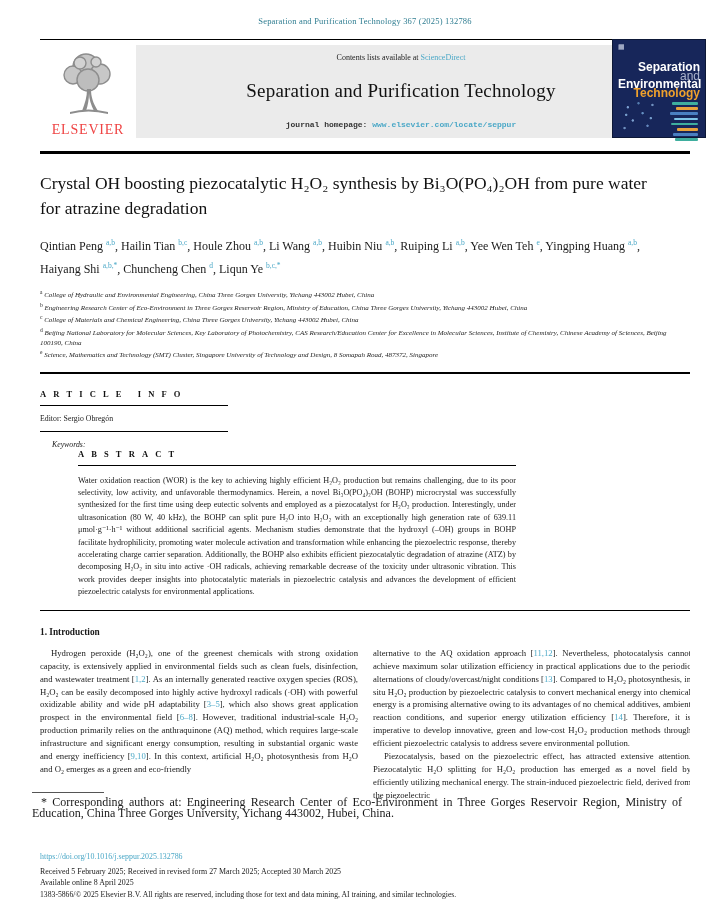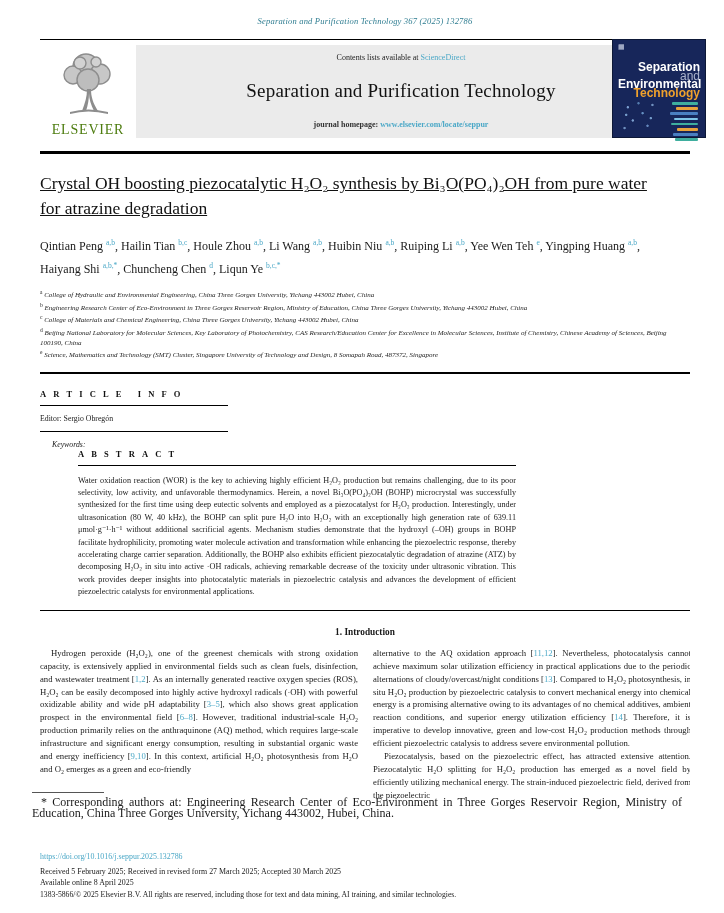--- a/index.html
+++ b/index.html
@@ -5,36 +5,36 @@
   * { margin:0; padding:0; box-sizing:border-box; }
   html,body { background:#ffffff; }
   .page {
     position:relative; width:724px; height:913px; margin:0 auto;
     background:#ffffff; overflow:hidden;
     font-family:"Liberation Serif","DejaVu Serif",serif; color:#1a1a1a;
   }
   .content { padding:0 34px 0 40px; }
 
   
-  .citation { margin-top:16px; text-align:center; font-size:8.5px; color:#2f7d91; letter-spacing:.2px;font-style:italic; }
+  .citation { margin-top:16px; text-align:center; font-size:8.5px; color:#2f7d91; letter-spacing:.2px; }
 
   
   .rule-thin  { margin-top:13px; height:1px; background:#000; width:573px; }
   .masthead { margin-top:3px; display:flex; align-items:stretch; height:97px; position:relative; }
   .logo-box { width:96px; display:flex; flex-direction:column; align-items:center; justify-content:flex-end; padding-bottom:2px; }
   .logo-tree { line-height:0; }
-  .logo-word { font-size:14px; color:#4d7c0f; letter-spacing:.8px; margin-top:1px; font-family:"Liberation Serif",serif; }
+  .logo-word { font-size:14px; color:#ef4444; letter-spacing:.8px; margin-top:1px; font-family:"Liberation Serif",serif; }
   .gray-box {
     margin-left:0px; width:530px; background:#ebebeb; height:93px; margin-top:2px;
     display:flex; flex-direction:column; align-items:center; justify-content:space-between;
     padding:8px 6px 9px 6px;
   }
   .contents-line { font-size:8px; color:#222; }
   .masthead-journal { font-size:19px; color:#111; letter-spacing:.2px; }
-  .homepage-line { font-family:Liberation Serif, serif; font-size:8px; font-weight:bold; color:#333; }
+  .homepage-line { font-family:Liberation Mono, monospace; font-size:8px; font-weight:bold; color:#333; }
   a.cyan, span.cyan { color:#4ba8c7; text-decoration:none; cursor:pointer; }
   .cover {
     position:absolute; right:-16px; top:-4px; width:94px; height:99px;
     background:#17265a; border:1px solid #0d1837; padding:4px 5px;
     display:flex; flex-direction:column;
   }
   .cover-glyph { font-size:7px; color:#cfd6e8; line-height:7px; }
   .cover-title { text-align:right; font-family:"Liberation Sans","DejaVu Sans",sans-serif; font-weight:bold; font-size:12px; line-height:8.5px; margin-top:12px; }
   .cover-title .w { color:#ffffff; } .cover-title .o { color:#f0a12c; }
   .cover-art { flex:1; position:relative; margin-top:3px;
@@ -68,21 +68,21 @@
   .block-heading { font-size:8.5px; font-weight:bold; letter-spacing:3.2px; color:#111; }
   .heading-rule { margin-top:6px; height:1px; background:#000; }
   .editor-line { margin-top:8px; font-size:7.8px; }
   .info-rule2 { margin-top:8px; height:1px; background:#000; }
   .kw-label { margin-top:8px; font-size:7.8px; font-style:italic;margin-left:12px; }
   .kw-list { font-size:7.8px; line-height:10.6px; }
   .abstract-text { margin-top:9px; font-size:8.2px; line-height:12.4px; text-align:justify; color:#1a1a1a; }
 
   
   .rule-low { margin-top:11px; height:1.2px; background:#000; width:650px; }
-  .section-heading { margin-top:16px; font-size:9.3px; font-weight:bold;text-align:center; }
+  .section-heading { margin-top:16px; font-size:9.3px; font-weight:bold; }
   .body-columns { display:flex; margin-top:10px; height:198px; overflow:hidden; }
   .bcol { width:318px; flex:none; font-size:8.7px; line-height:12.9px; text-align:justify; }
   .bcol + .bcol { margin-left:15px; }
   .bcol p.indent { text-indent:11px; }
   .ref { color:#4ba8c7; }
 
   
   .footnote { position:absolute; left:32px; top:792px; width:650px; font-size:12px; line-height:11px; }
   .fn-rule { width:72px; height:1px; background:#555; margin-bottom:4px; }
   .fn-text { text-indent:9px; text-align:justify; }
@@ -148,21 +148,21 @@
               <i style="background: rgb(232, 163, 61); width: 21px;"></i>
               <i style="background: rgb(74, 127, 193); width: 25px;"></i>
               <i style="background: rgb(63, 174, 158); width: 23px;"></i>
             </div>
         </div>
       </div>
     </div>
 
     <div class="rule-thick"></div>
 
-    <h1 class="article-title" style="font-weight:normal;text-decoration:underline;">Crystal OH boosting piezocatalytic H₂O₂ synthesis by Bi₃O(PO₄)₂OH from pure water for atrazine degradation</h1>
+    <h1 class="article-title" style="font-weight:normal;">Crystal OH boosting piezocatalytic H₂O₂ synthesis by Bi₃O(PO₄)₂OH from pure water for atrazine degradation</h1>
 
     <div class="authors" id="authors-container"><span>Qintian Peng <sup>a,b</sup>, </span><span>Hailin Tian <sup>b,c</sup>, </span><span>Houle Zhou <sup>a,b</sup>, </span><span>Li Wang <sup>a,b</sup>, </span><span>Huibin Niu <sup>a,b</sup>, </span><span>Ruiping Li <sup>a,b</sup>, </span><span>Yee Wen Teh <sup>e</sup>, </span><span>Yingping Huang <sup>a,b</sup>, </span><span>Haiyang Shi <sup>a,b,*</sup>, </span><span>Chuncheng Chen <sup>d</sup>, </span><span>Liqun Ye <sup>b,c,*</sup></span></div>
 
     <div class="affiliations" id="affiliations-container">
         <div><sup>a</sup> College of Hydraulic and Environmental Engineering, China Three Gorges University, Yichang 443002 Hubei, China</div>
         <div><sup>b</sup> Engineering Research Center of Eco-Environment in Three Gorges Reservoir Region, Ministry of Education, China Three Gorges University, Yichang 443002 Hubei, China</div>
         <div><sup>c</sup> College of Materials and Chemical Engineering, China Three Gorges University, Yichang 443002 Hubei, China</div>
         <div><sup>d</sup> Beijing National Laboratory for Molecular Sciences, Key Laboratory of Photochemistry, CAS Research/Education Center for Excellence in Molecular Sciences, Institute of Chemistry, Chinese Academy of Sciences, Beijing 100190, China</div>
         <div><sup>e</sup> Science, Mathematics and Technology (SMT) Cluster, Singapore University of Technology and Design, 8 Somapah Road, 487372, Singapore</div>
       </div>

